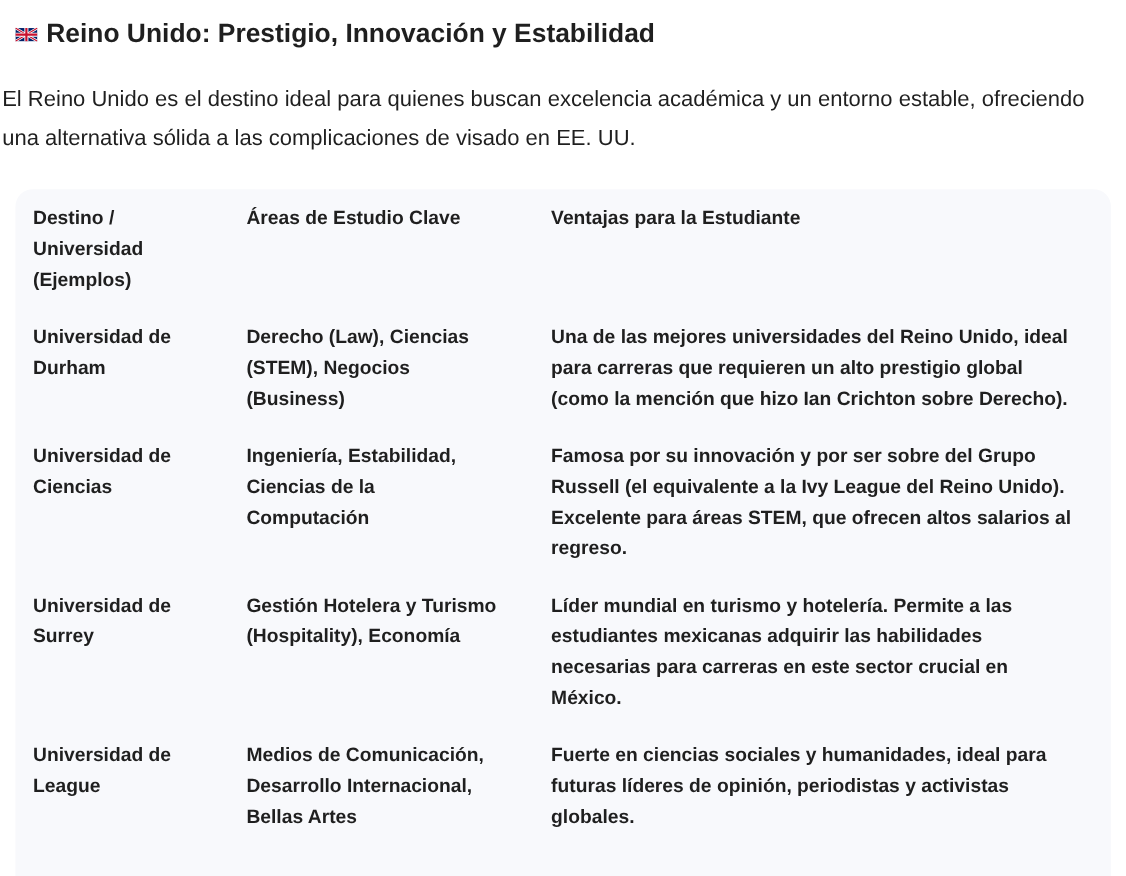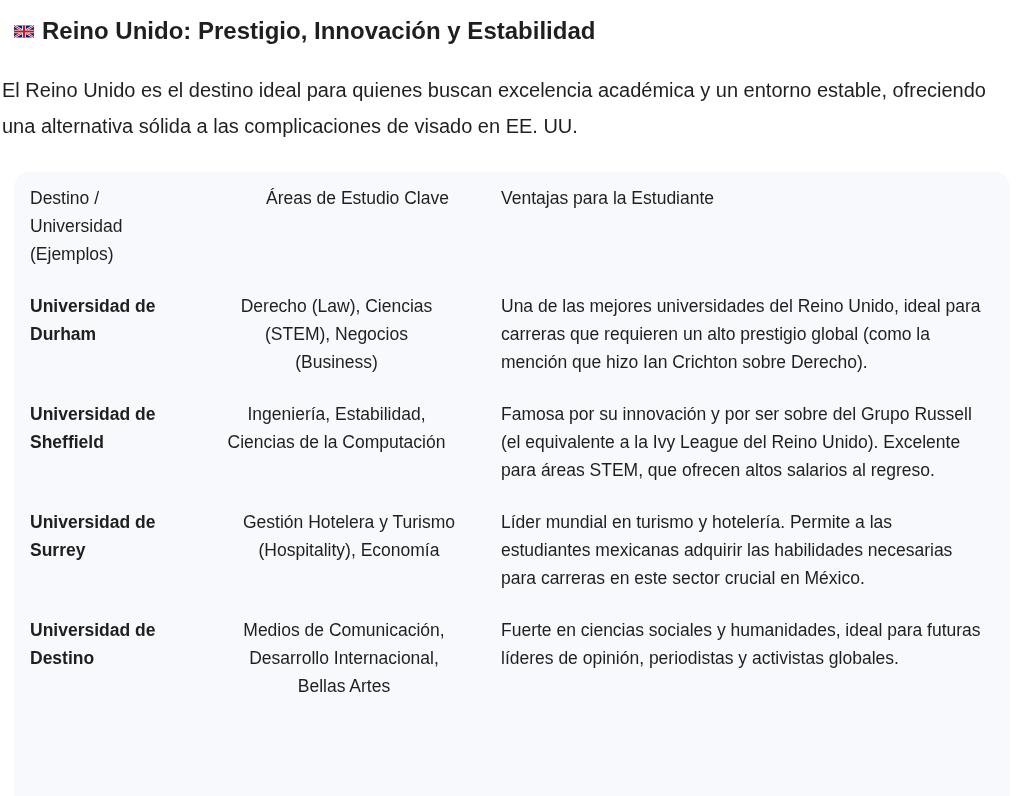--- a/index.html
+++ b/index.html
@@ -19,23 +19,23 @@
     font-size: 20px; line-height: 36px; color: #1f1f1f;
   }
   .panel {
     position: absolute; left: 14px; top: 172px; width: 996px; height: 640px;
     background: #f8f9fc; border-radius: 16px;
   }
   table {
     border-collapse: collapse; position: absolute; left: 16px; top: 12px;
     font-size: 17.5px; line-height: 28px; color: #1f1f1f;
   }
-  td, th { vertical-align: top; text-align: left; padding: 0; font-weight: normal; }
+  td, th { vertical-align: top; text-align: left; padding: 0; font-weight: bold; }
   th.c1, td.c1 { width: 194px; }
-  th.c2, td.c2 { width: 277px; text-align: center; }
+  th.c2, td.c2 { width: 277px; }
   th.c3, td.c3 { width: 490px; }
   thead th { padding-bottom: 24px; }
   tbody td { padding-bottom: 24px; }
   td.c1 { font-weight: bold; }
   .cell-inner { padding-right: 10px; }
 </style>
 </head>
 <body>
 
 <div class="heading">
@@ -73,21 +73,21 @@
           </td>
         <td class="c2">
             <div class="cell-inner" style="width:225px">Derecho (Law), Ciencias (STEM), Negocios (Business)</div>
           </td>
         <td class="c3">
             <div class="cell-inner" style="width:480px">Una de las mejores universidades del Reino Unido, ideal para carreras que requieren un alto prestigio global (como la mención que hizo Ian Crichton sobre Derecho).</div>
           </td>
       </tr>
       <tr>
         <td class="c1">
-            <div class="cell-inner" style="width:150px">Universidad de Sheffield</div>
+            <div class="cell-inner" style="width:150px">Universidad de Ciencias</div>
           </td>
         <td class="c2">
             <div class="cell-inner" style="width:225px">Ingeniería, Estabilidad, Ciencias de la Computación</div>
           </td>
         <td class="c3">
             <div class="cell-inner" style="width:490px">Famosa por su innovación y por ser sobre del Grupo Russell (el equivalente a la Ivy League del Reino Unido). Excelente para áreas STEM, que ofrecen altos salarios al regreso.</div>
           </td>
       </tr>
       <tr>
         <td class="c1">
@@ -95,21 +95,21 @@
           </td>
         <td class="c2">
             <div class="cell-inner" style="width:250px">Gestión Hotelera y Turismo (Hospitality), Economía</div>
           </td>
         <td class="c3">
             <div class="cell-inner" style="width:470px">Líder mundial en turismo y hotelería. Permite a las estudiantes mexicanas adquirir las habilidades necesarias para carreras en este sector crucial en México.</div>
           </td>
       </tr>
       <tr>
         <td class="c1">
-            <div class="cell-inner" style="width:150px">Universidad de Destino</div>
+            <div class="cell-inner" style="width:150px">Universidad de League</div>
           </td>
         <td class="c2">
             <div class="cell-inner" style="width:240px">Medios de Comunicación, Desarrollo Internacional, Bellas Artes</div>
           </td>
         <td class="c3">
             <div class="cell-inner" style="width:490px">Fuerte en ciencias sociales y humanidades, ideal para futuras líderes de opinión, periodistas y activistas globales.</div>
           </td>
       </tr>
     </tbody>
   </table>

